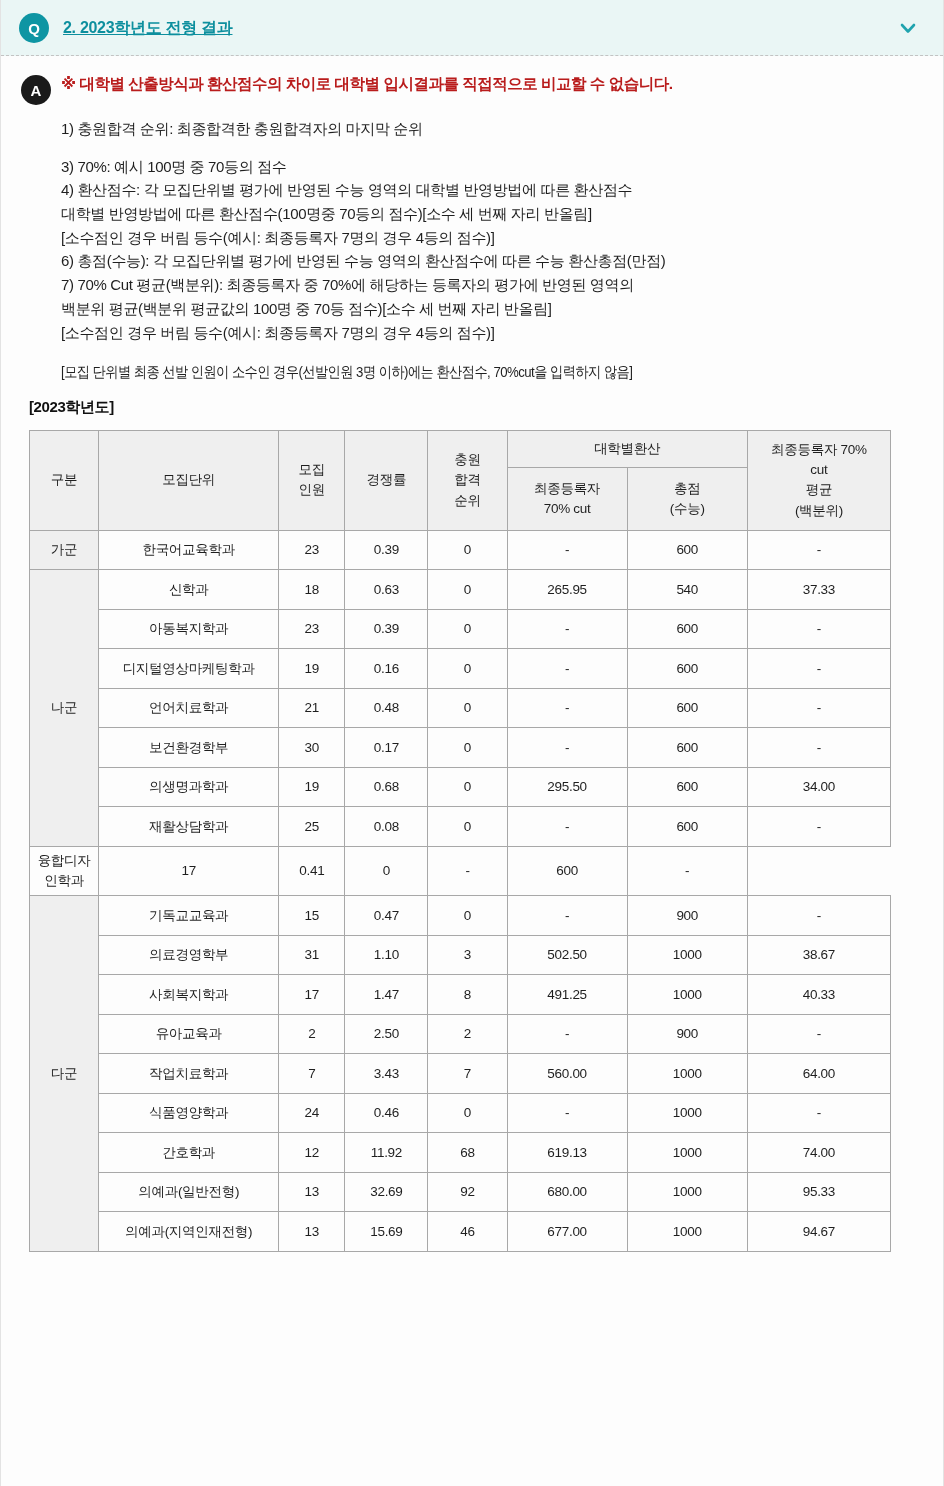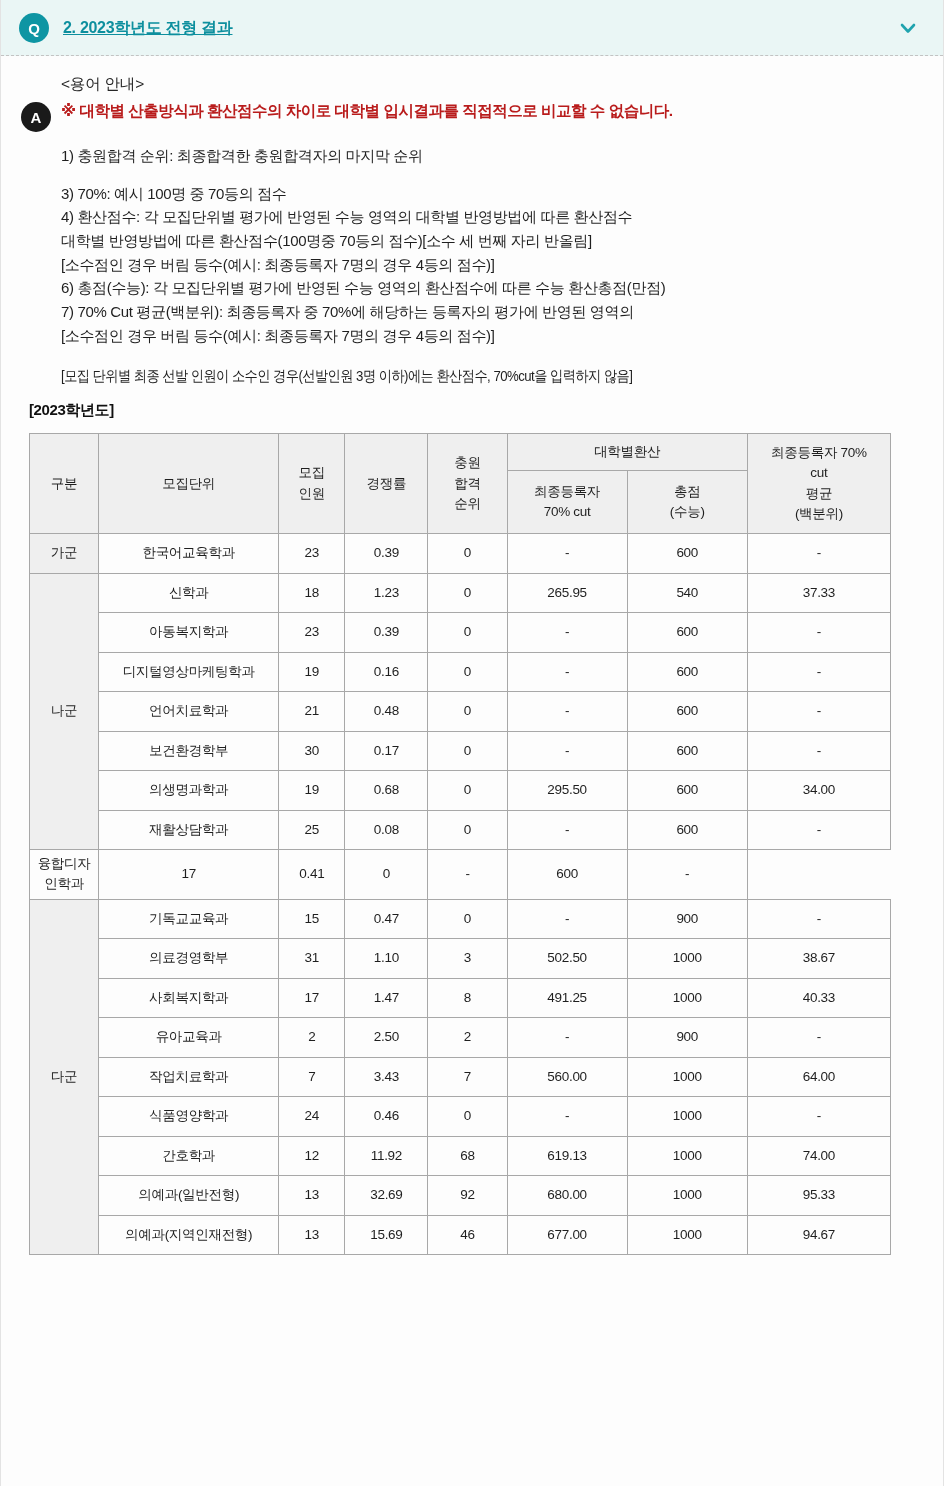--- a/index.html
+++ b/index.html
@@ -171,36 +171,36 @@
     <span class="q-title">2. 2023학년도 전형 결과</span>
     <span class="chevron">
       <svg width="22" height="22" viewBox="0 0 22 22" aria-hidden="true">
         <polyline points="5,8 11,14.5 17,8" fill="none" stroke="#1fa3ae" stroke-width="2.6" stroke-linecap="round" stroke-linejoin="round"></polyline>
       </svg>
     </span>
   </div>
 
   <div class="qa-body">
 
-    <div class="guide-title">&lt;용어 안내&gt;</div>
 
     <div class="notice-row">
       <span class="badge badge-a">A</span>
       <span class="notice-text">※ 대학별 산출방식과 환산점수의 차이로 대학별 입시결과를 직접적으로 비교할 수 없습니다.</span>
     </div>
 
     <div class="terms">
       <p>1) 충원합격 순위: 최종합격한 충원합격자의 마지막 순위</p>
 
       <p class="gap-before">3) 70%: 예시 100명 중 70등의 점수</p>
       <p>4) 환산점수: 각 모집단위별 평가에 반영된 수능 영역의 대학별 반영방법에 따른 환산점수</p>
       <p>대학별 반영방법에 따른 환산점수(100명중 70등의 점수)[소수 세 번째 자리 반올림]</p>
       <p>[소수점인 경우 버림 등수(예시: 최종등록자 7명의 경우 4등의 점수)]</p>
       <p>6) 총점(수능): 각 모집단위별 평가에 반영된 수능 영역의 환산점수에 따른 수능 환산총점(만점)</p>
       <p>7) 70% Cut 평균(백분위): 최종등록자 중 70%에 해당하는 등록자의 평가에 반영된 영역의</p>
+      <p>백분위 평균(백분위 평균값의 100명 중 70등 점수)[소수 세 번째 자리 반올림]</p>
       <p>[소수점인 경우 버림 등수(예시: 최종등록자 7명의 경우 4등의 점수)]</p>
 
       <div class="spacer-block"></div>
 
       <p class="condensed">[모집 단위별 최종 선발 인원이 소수인 경우(선발인원 3명 이하)에는 환산점수, 70%cut을 입력하지 않음]</p>
     </div>
 
     <div class="table-caption">[2023학년도]</div>
 
     <table class="result">
@@ -255,21 +255,21 @@
             <td>0.39</td>
             <td>0</td>
             <td>-</td>
             <td>600</td>
             <td>-</td>
           </tr>
           <tr>
             <td class="group-cell" rowspan="7">나군</td>
             <td class="unit-name">신학과</td>
             <td>18</td>
-            <td>1.23</td>
+            <td>0.63</td>
             <td>0</td>
             <td>265.95</td>
             <td>540</td>
             <td>37.33</td>
           </tr>
           <tr>
             <td class="unit-name">아동복지학과</td>
             <td>23</td>
             <td>0.39</td>
             <td>0</td>

